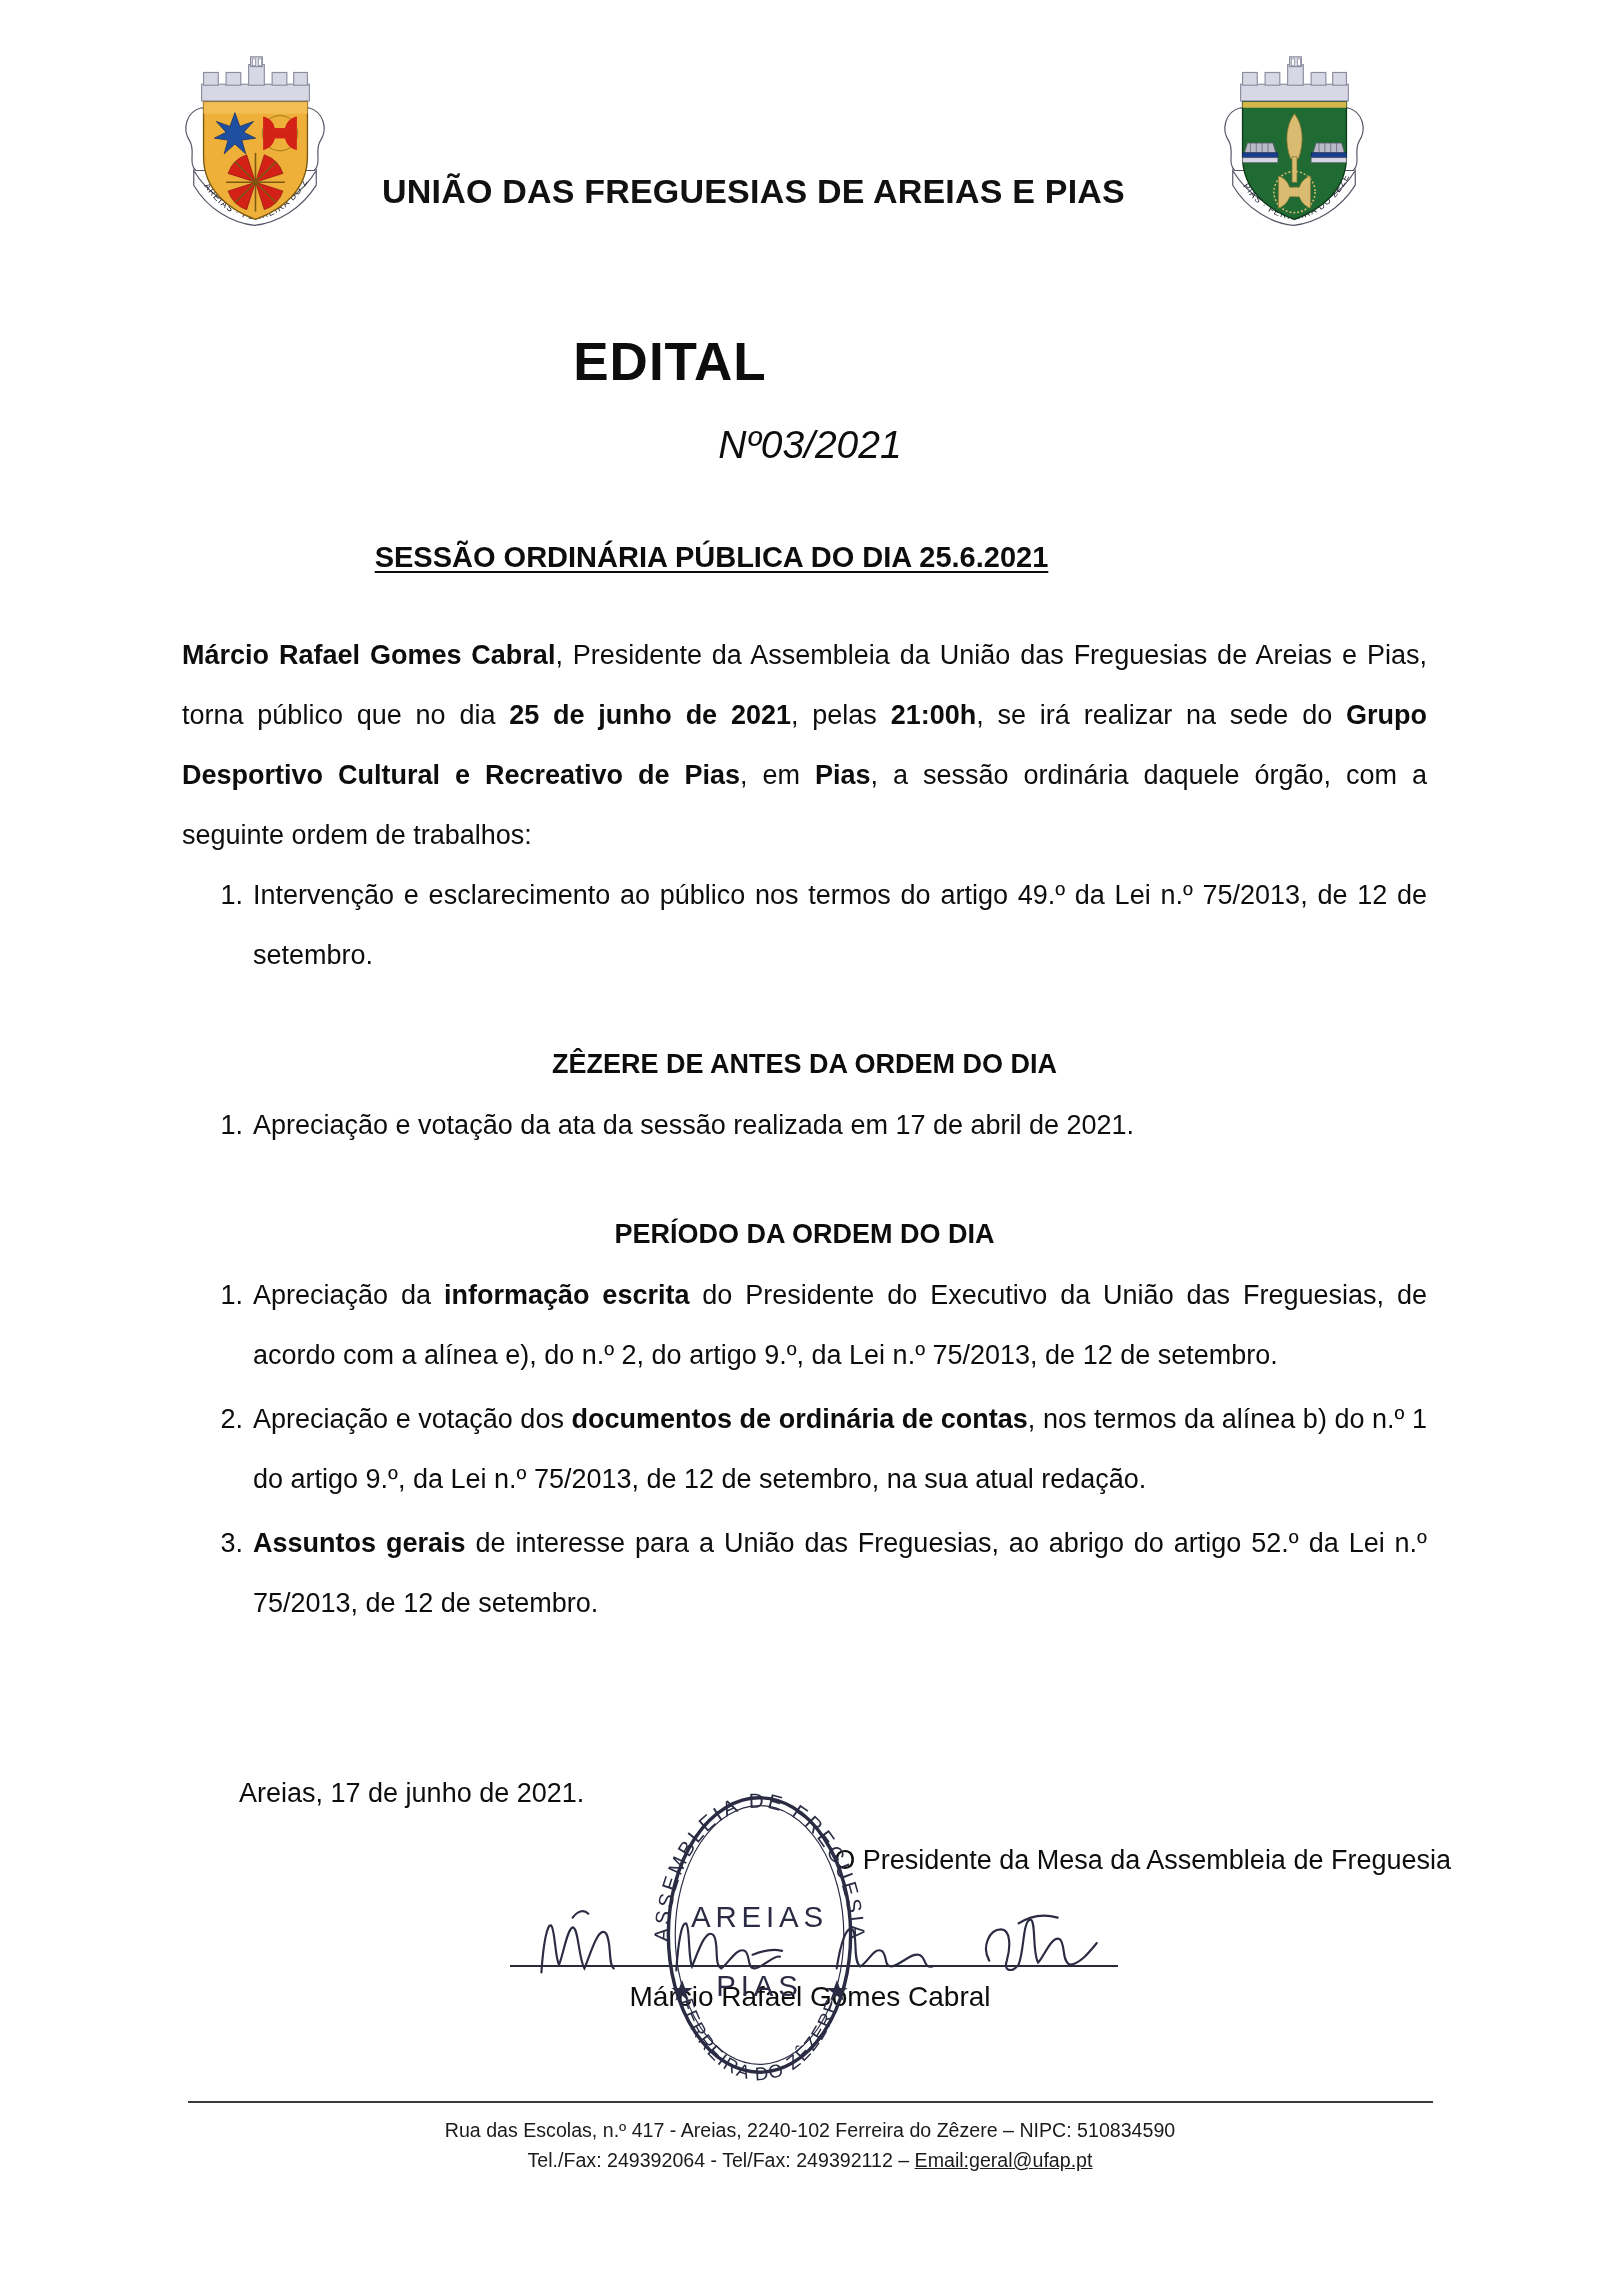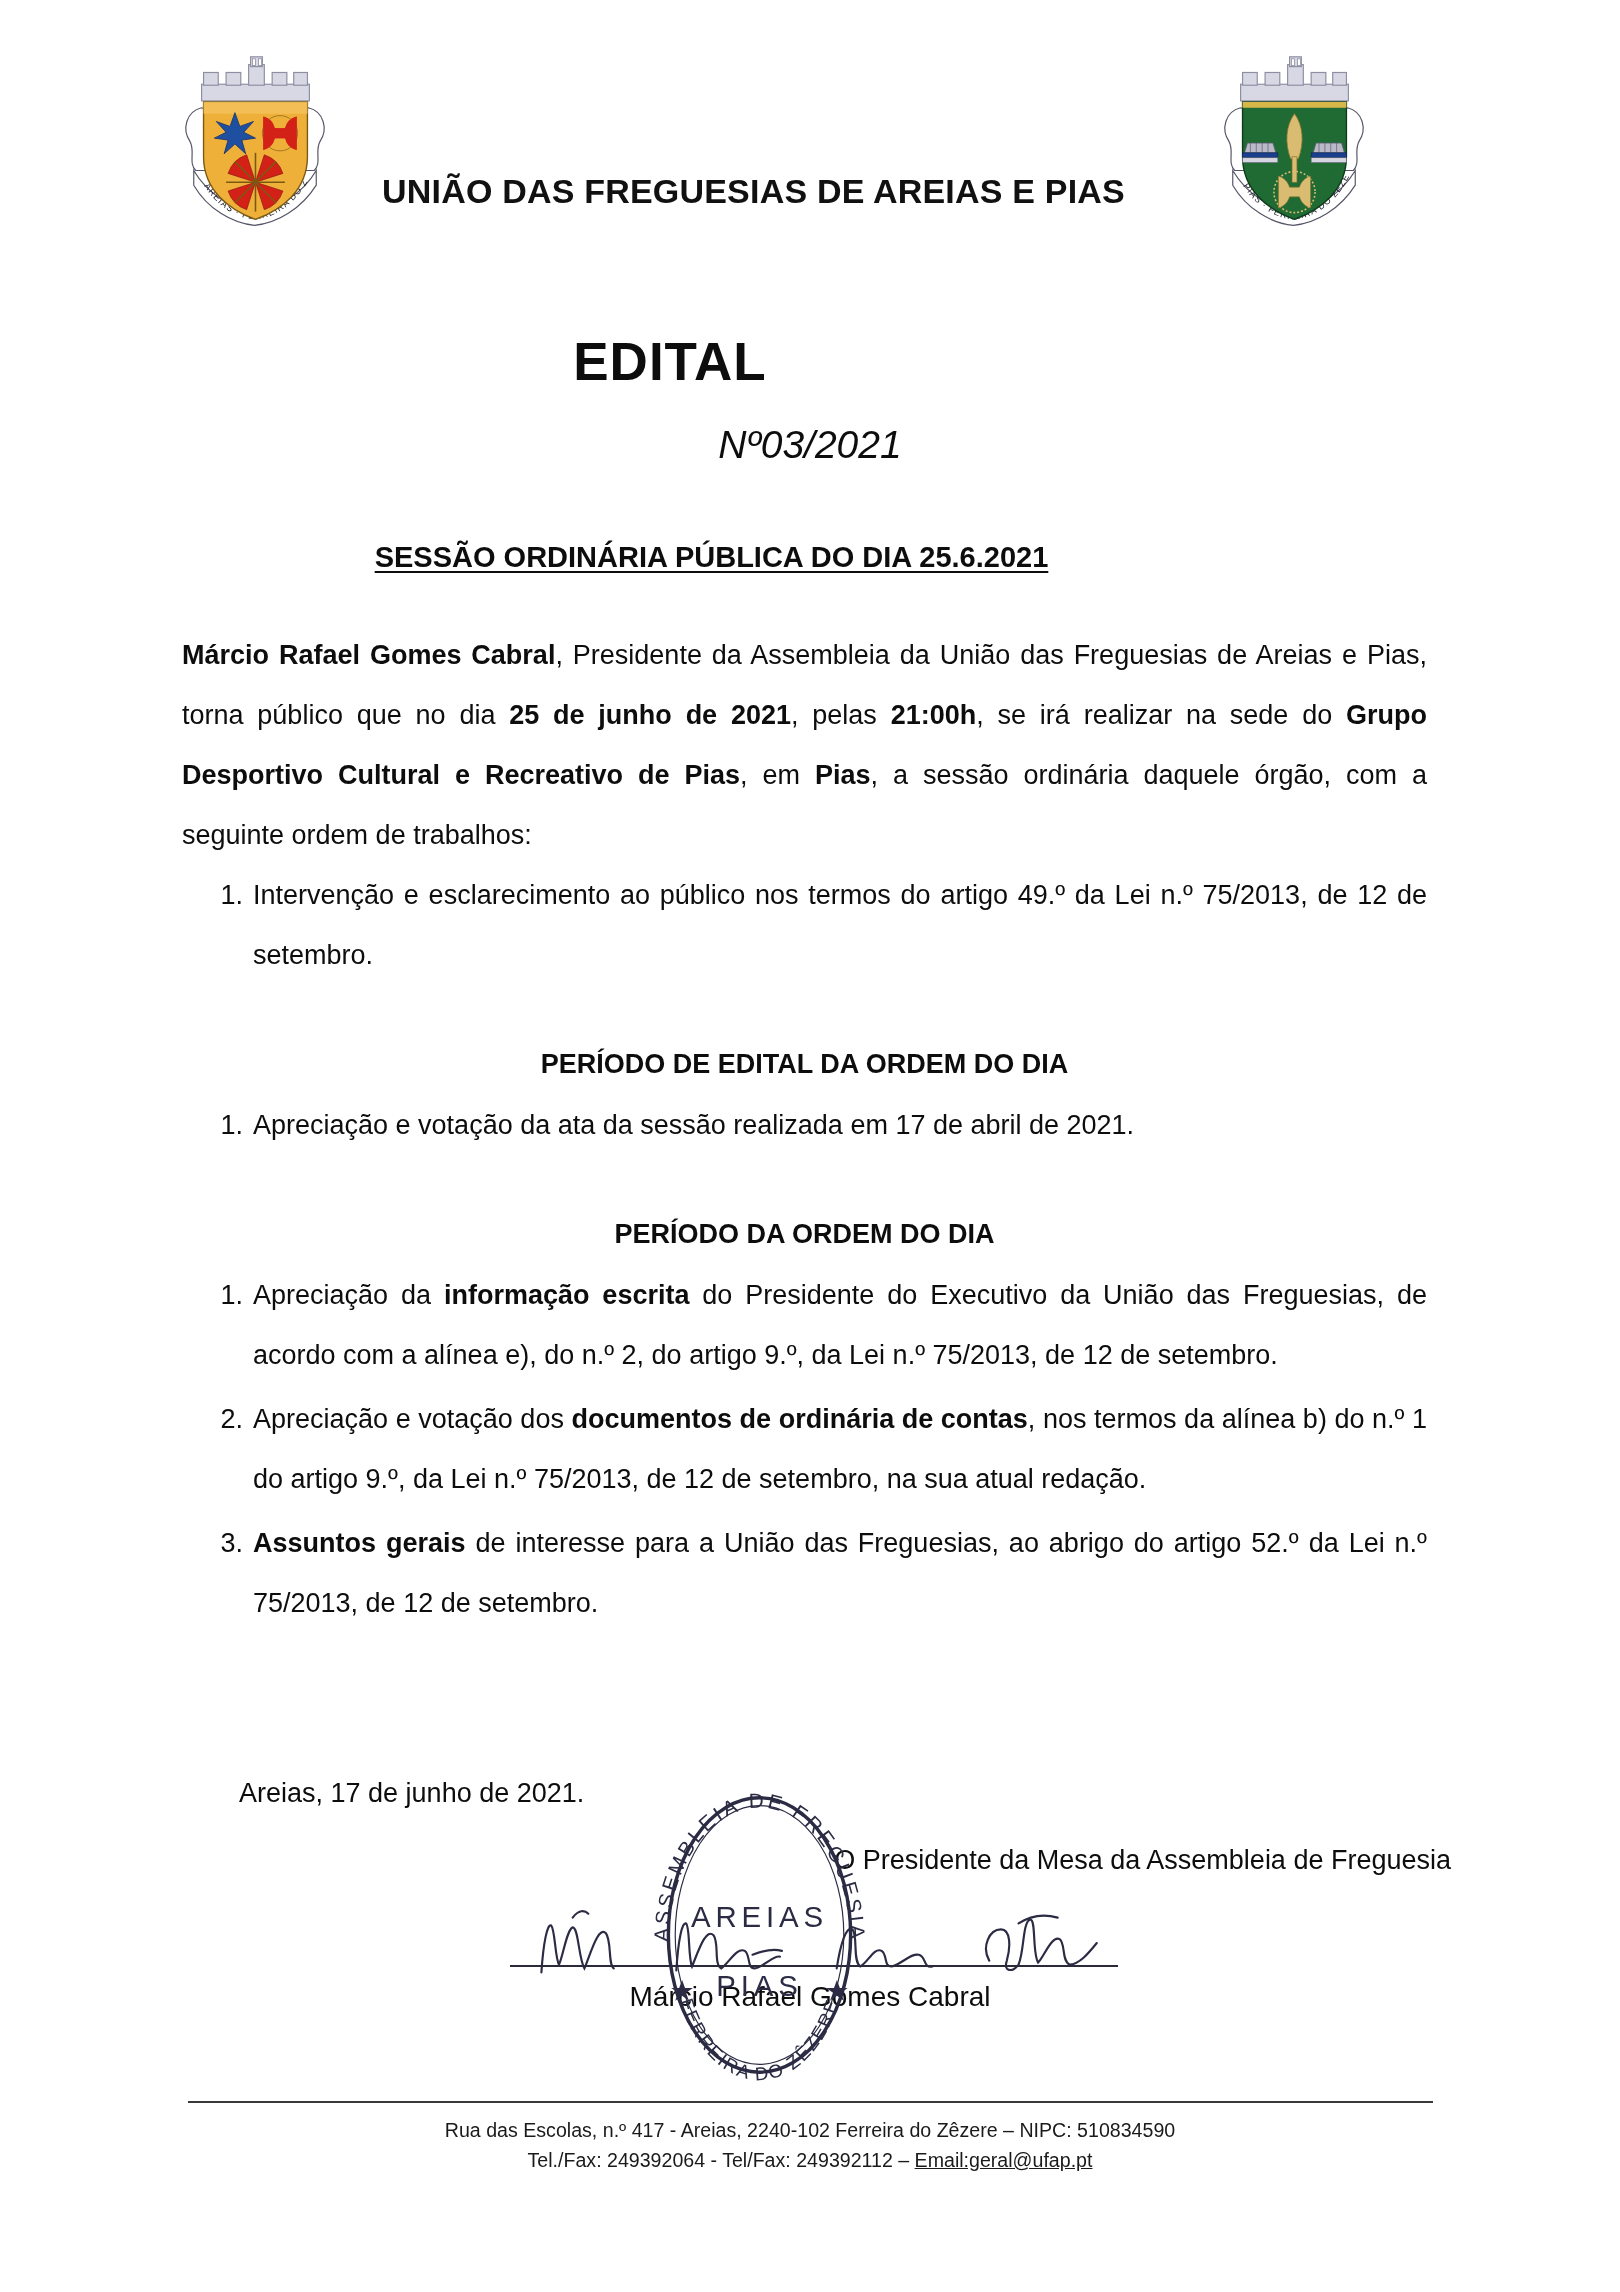--- a/index.html
+++ b/index.html
@@ -359,21 +359,21 @@
   </div>
 
   <div class="body-area">
 
     <p class="para"><b>Márcio Rafael Gomes Cabral</b><span>, Presidente da Assembleia da União das Freguesias de Areias e Pias, torna público que no dia </span><b>25 de junho de 2021</b><span>, pelas </span><b>21:00h</b><span>, se irá realizar na sede do </span><b>Grupo Desportivo Cultural e Recreativo de Pias</b><span>, em </span><b>Pias</b><span>, a sessão ordinária daquele órgão, com a seguinte ordem de trabalhos:</span></p>
 
     <ol class="items">
       <li><span>Intervenção e esclarecimento ao público nos termos do artigo 49.º da Lei n.º 75/2013, de 12 de setembro.</span></li>
     </ol>
 
-    <div class="section-head">PERÍODO DE EDITAL DA ORDEM DO DIA</div>
+    <div class="section-head">ZÊZERE DE ANTES DA ORDEM DO DIA</div>
     <ol class="items">
       <li><span>Apreciação e votação da ata da sessão realizada em 17 de abril de 2021.</span></li>
     </ol>
 
     <div class="section-head">PERÍODO DA ORDEM DO DIA</div>
     <ol class="items">
       <li><span>Apreciação da </span><b>informação escrita</b><span> do Presidente do Executivo da União das Freguesias, de acordo com a alínea e), do n.º 2, do artigo 9.º, da Lei n.º 75/2013, de 12 de setembro.</span></li>
       <li><span>Apreciação e votação dos </span><b>documentos de ordinária de contas</b><span>, nos termos da alínea b) do n.º 1 do artigo 9.º, da Lei n.º 75/2013, de 12 de setembro, na sua atual redação.</span></li>
       <li><span></span><b>Assuntos gerais</b><span> de interesse para a União das Freguesias, ao abrigo do artigo 52.º da Lei n.º 75/2013, de 12 de setembro.</span></li>
     </ol>

